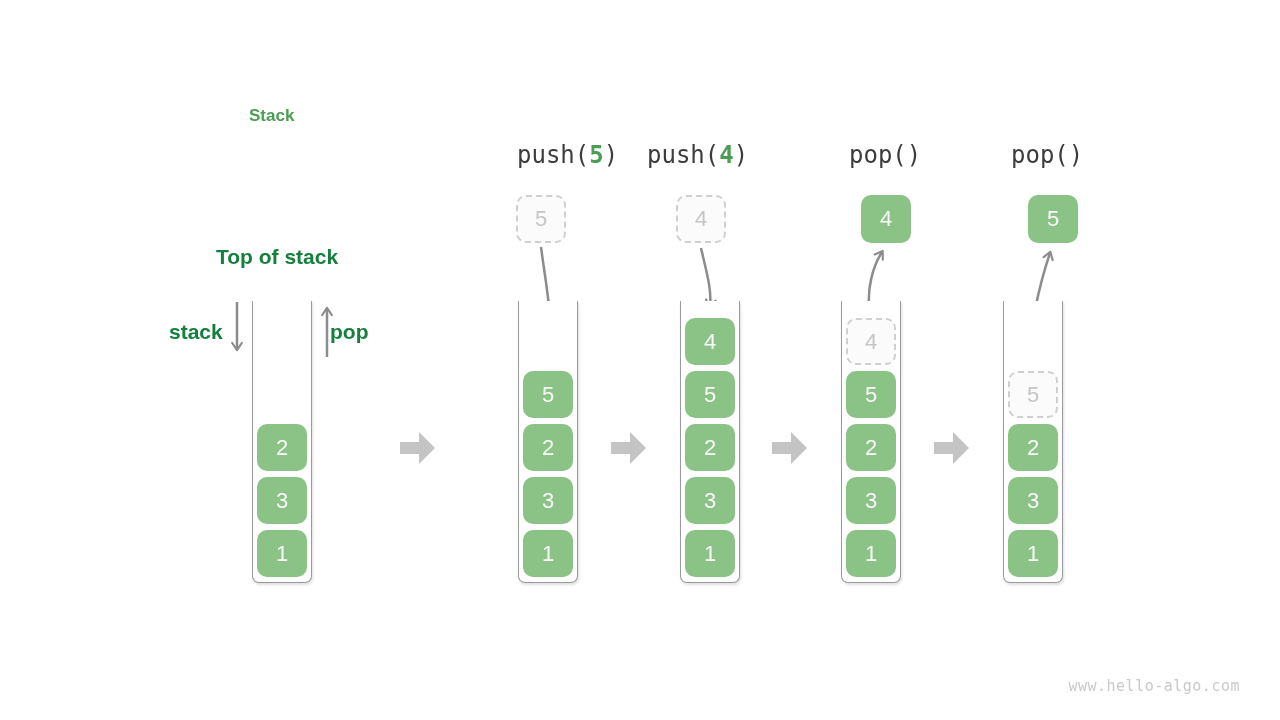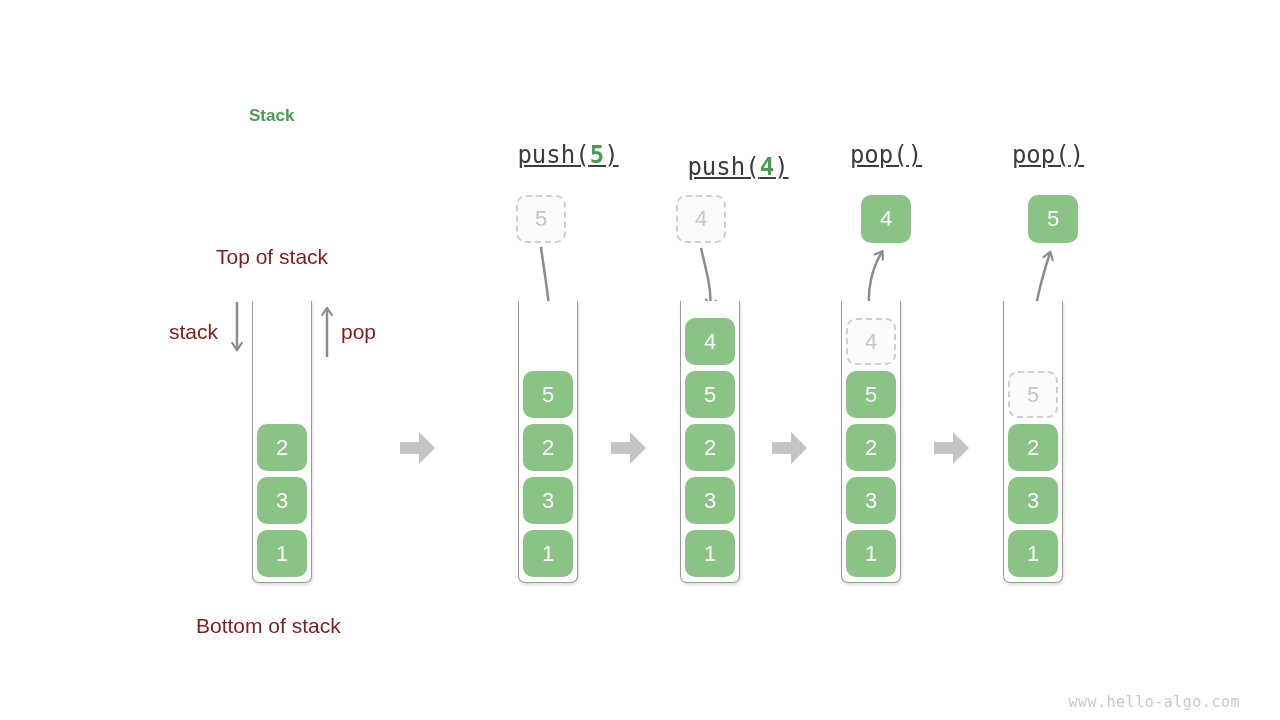--- a/index.html
+++ b/index.html
@@ -20,27 +20,27 @@
   .heading-green {
     position: absolute;
     left: 249px; top: 106px;
     font-size: 17px;
     font-weight: bold;
     color: #4A9D52;
   }
   .bold-label {
     position: absolute;
     font-size: 21px;
-    font-weight: normal;
-    color: #7f1d1d;
+    font-weight: bold;
+    color: #15803d;
     white-space: nowrap;
   }
   .lbl-top    { left: 216px; top: 245px; }
   .lbl-push   { left: 169px; top: 320px; }
-  .lbl-pop    { left: 341px; top: 320px; }
+  .lbl-pop    { left: 330px; top: 320px; }
   .lbl-bottom { left: 196px; top: 614px; }
   .tube {
     position: absolute;
     top: 301px;
     width: 60px;
     height: 282px;
     box-sizing: border-box;
     border-left: 1.5px solid #9A9A9A;
     border-right: 1.5px solid #9A9A9A;
     border-bottom: 1.5px solid #9A9A9A;
@@ -102,30 +102,28 @@
   .float-box.solid {
     background: #8AC385;
     color: #FAFAFA;
   }
   .op {
     position: absolute;
     top: 141px;
     font-family: "DejaVu Sans Mono", monospace;
     font-size: 24px;
     color: #3C3C3C;
-    text-align: center;
     white-space: nowrap;
-    text-decoration: underline;
   }
   .op .arg {
     color: #4A9D51;
     font-weight: bold;
   }
   .op-1 { left: 517px; width: 102px; }
-  .op-2 { left: 687px; width: 102px; margin-top: 12px; }
+  .op-2 { left: 647px; width: 102px; }
   .op-3 { left: 849px; width: 74px; }
   .op-4 { left: 1011px; width: 74px; }
   .block-arrow {
     position: absolute;
     top: 429px;
     width: 36px;
     height: 38px;
   }
   .ba-1 { left: 400px; }
   .ba-2 { left: 611px; }
@@ -133,21 +131,20 @@
   .ba-4 { left: 934px; }
   .watermark {
     position: absolute;
     left: 1062px; top: 677px;
     width: 178px;
     text-align: right;
     font-family: "DejaVu Sans Mono", monospace;
     font-size: 15px;
     color: #C9C9C9;
     letter-spacing: 0.5px;
-    margin-top: 16px;
   }
 </style>
 </head>
 <body>
 
 <div class="canvas">
 
   <svg class="overlay">
     <defs>
       <marker id="ah" viewBox="0 0 10 10" refX="6.5" refY="5" markerWidth="12" markerHeight="12" markerUnits="userSpaceOnUse" orient="auto">
@@ -165,21 +162,20 @@
 
     <path d="M870,313 C866,290 873,266 882,252" fill="none" stroke="#8C8C8C" stroke-width="2.5" marker-end="url(#ah)"></path>
 
     <path d="M1029,361 C1031,320 1040,283 1050,253" fill="none" stroke="#8C8C8C" stroke-width="2.5" marker-end="url(#ah)"></path>
   </svg>
 
   <div class="heading-green">Stack</div>
   <div class="bold-label lbl-top">Top of stack</div>
   <div class="bold-label lbl-push">stack</div>
   <div class="bold-label lbl-pop">pop</div>
-  <div class="bold-label lbl-bottom">Bottom of stack</div>
 
   <div class="op op-1">
     <span>push(</span><span class="arg">5</span><span>)</span>
   </div>
   <div class="op op-2">
     <span>push(</span><span class="arg">4</span><span>)</span>
   </div>
   <div class="op op-3">
     <span>pop(</span><span class="arg"></span><span>)</span>
   </div>

